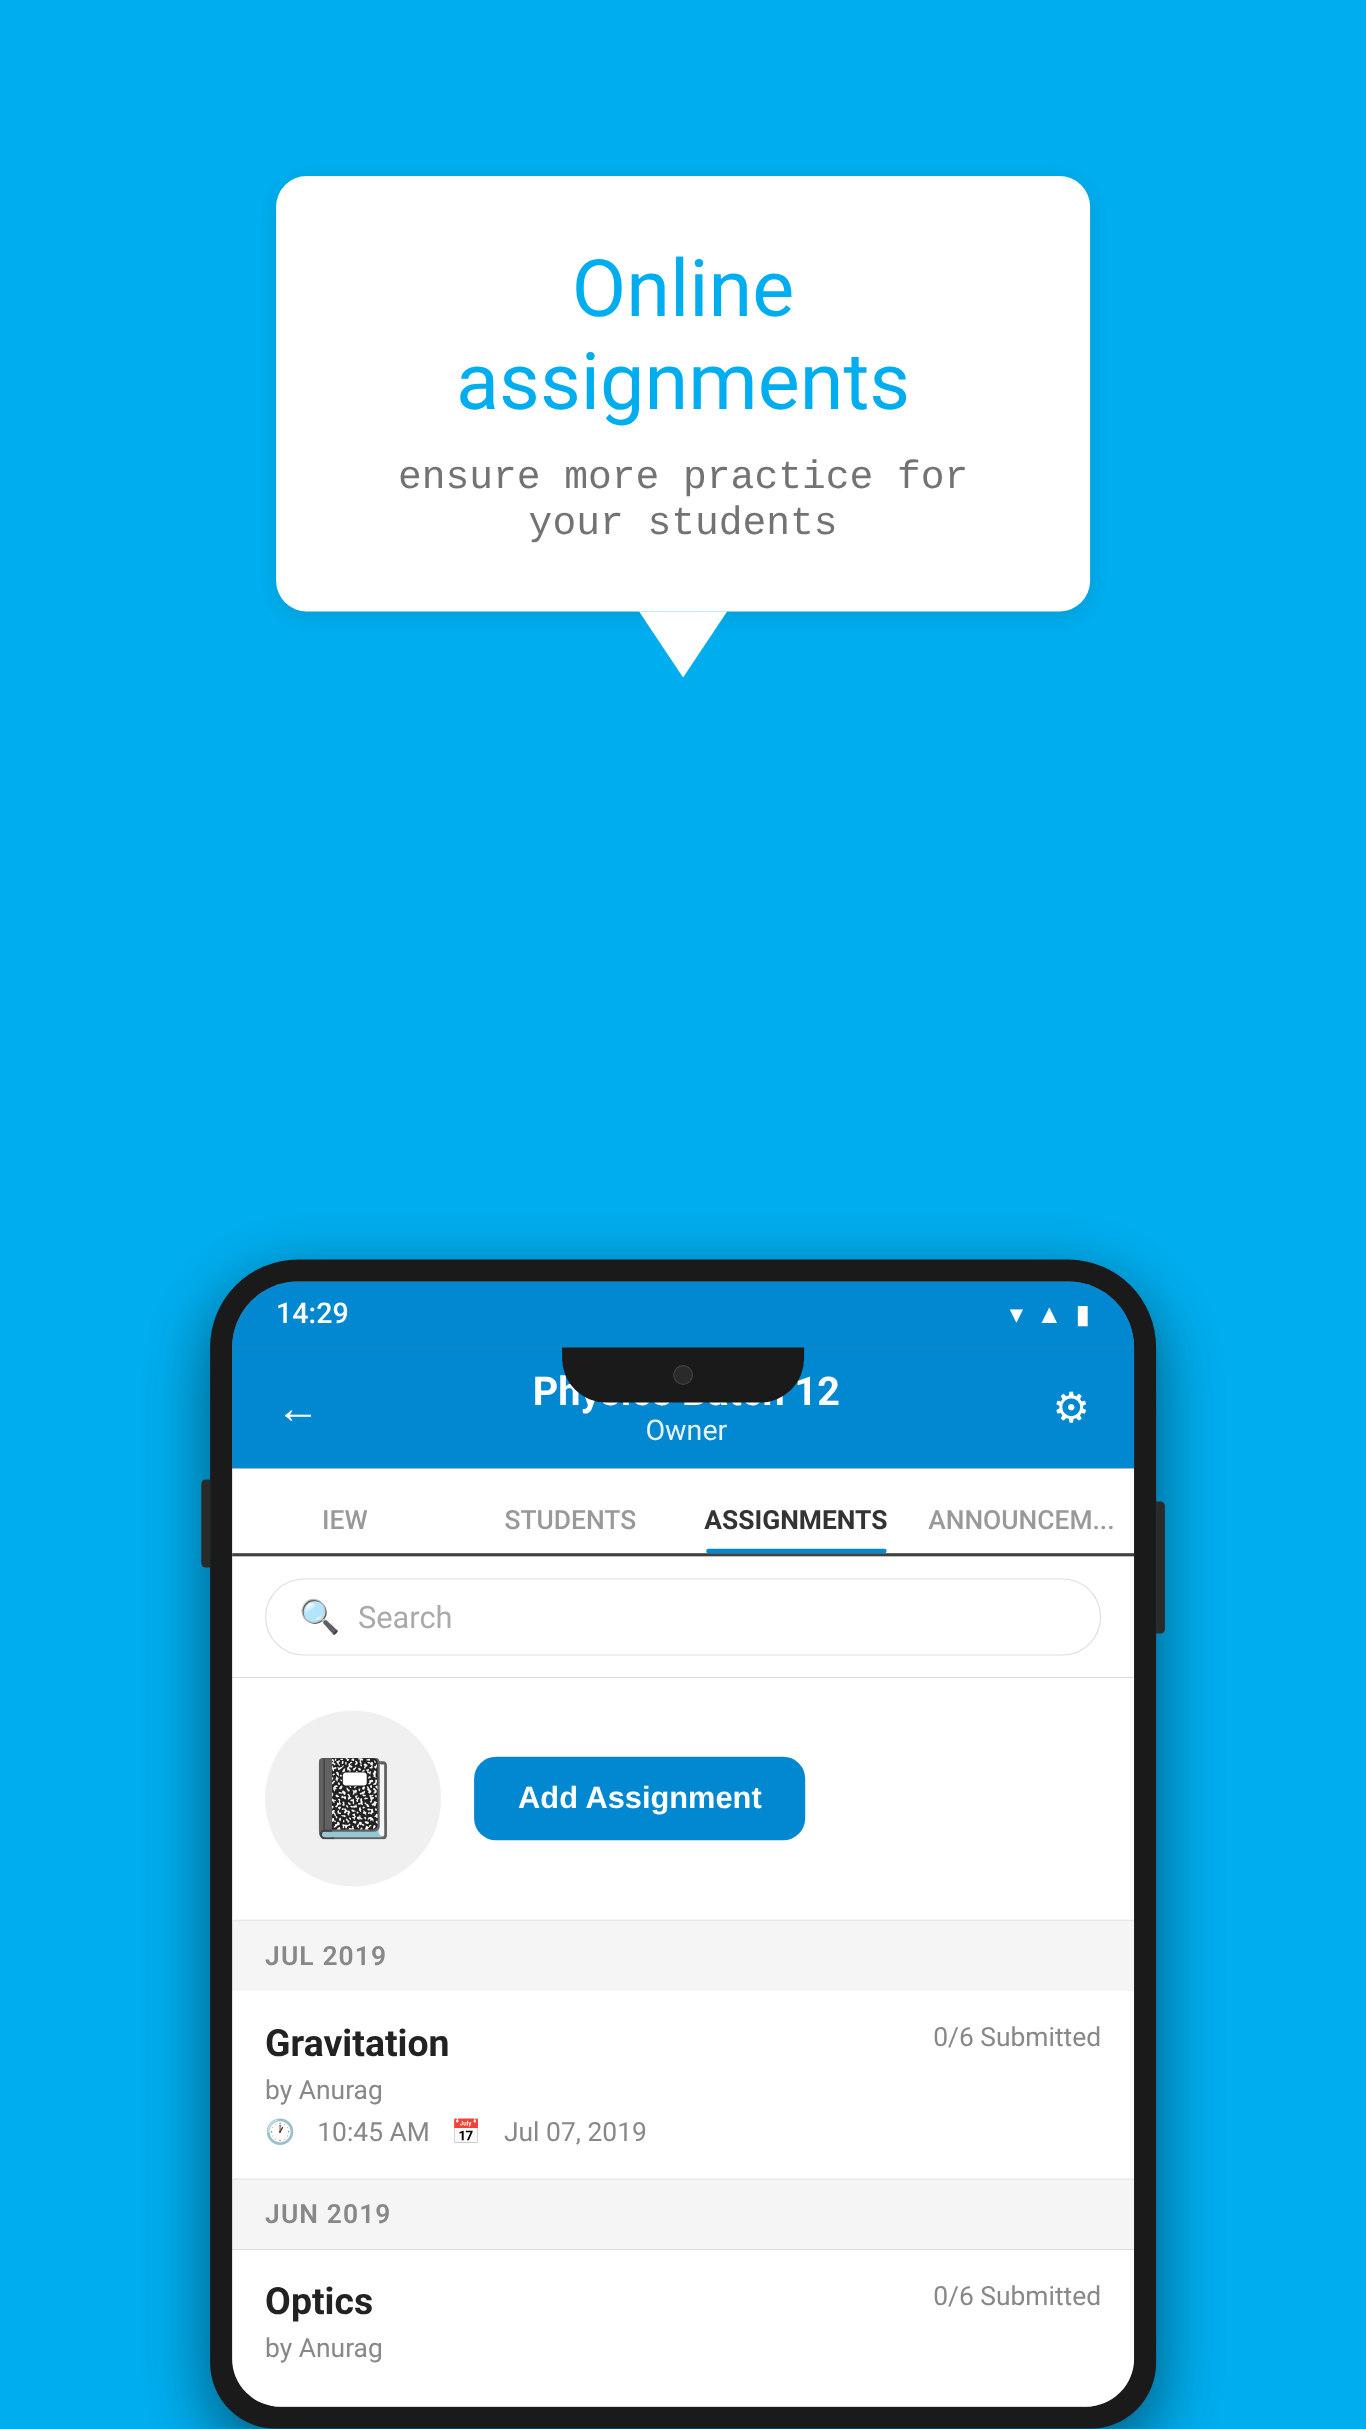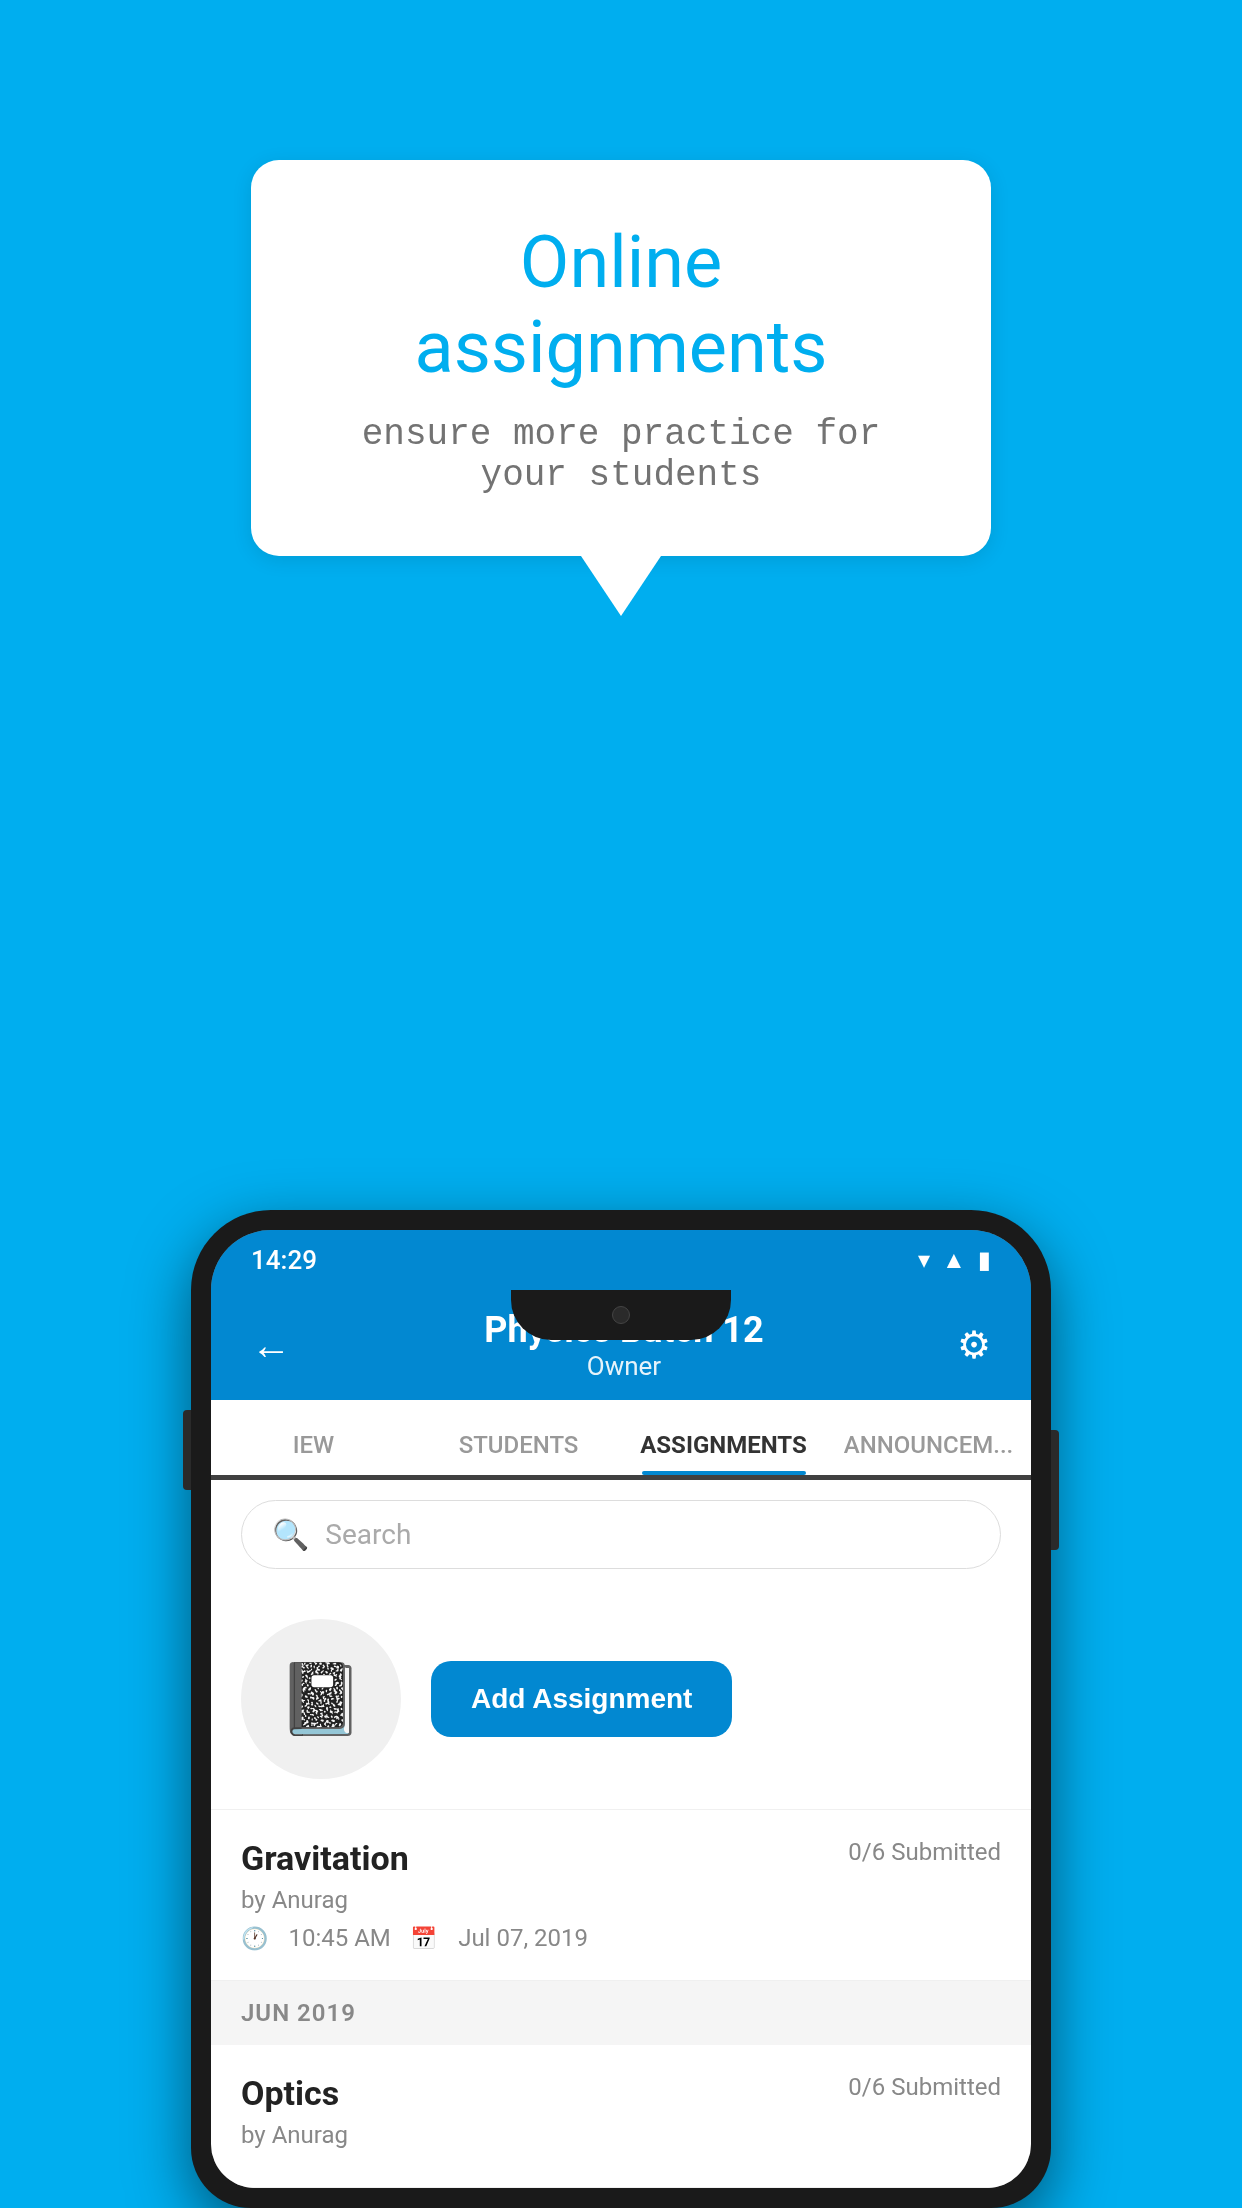--- a/index.html
+++ b/index.html
@@ -163,21 +163,21 @@
     .header-settings {
       color: white;
       font-size: 38px;
       cursor: pointer;
     }
 
     
     .tabs-bar {
       background: white;
       display: flex;
-      border-bottom: 5px solid #404040;
+      border-bottom: 3px solid #404040;
       height: 80px;
       align-items: flex-end;
     }
 
     .tab-item {
       flex: 1;
       text-align: center;
       padding-bottom: 16px;
       font-size: 24px;
       font-weight: 500;
@@ -417,20 +417,21 @@
 
       <div class="info-section">
         <div class="assignment-icon-circle">
           <span class="notebook-icon">📓</span>
         </div>
         <div class="info-text-group">
           <button class="add-assignment-btn">Add Assignment</button>
         </div>
       </div>
 
+      <div class="section-header">JUL 2019</div>
 
       <div class="assignment-item">
         <div class="assignment-item-top">
           <span class="assignment-name">Gravitation</span>
           <span class="assignment-submitted">0/6 Submitted</span>
         </div>
         <div class="assignment-author">by Anurag</div>
         <div class="assignment-meta">
           <span class="meta-icon">🕐</span>
           <span>10:45 AM</span>

